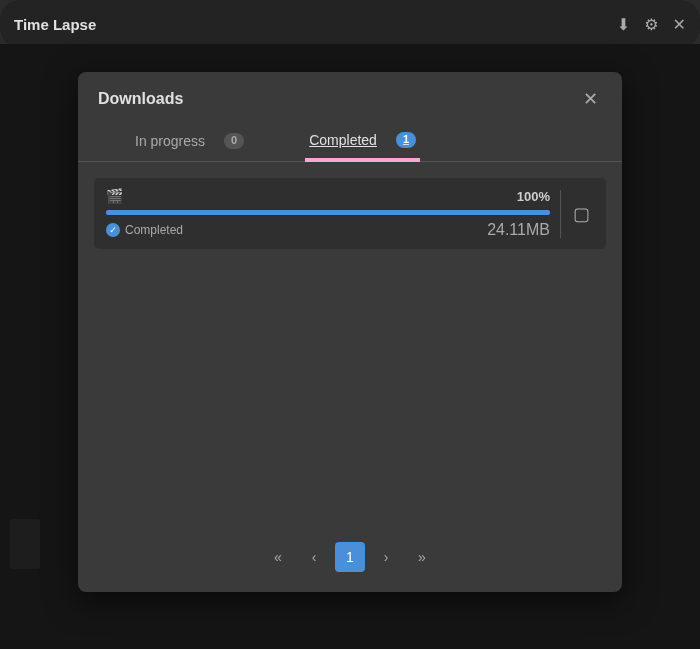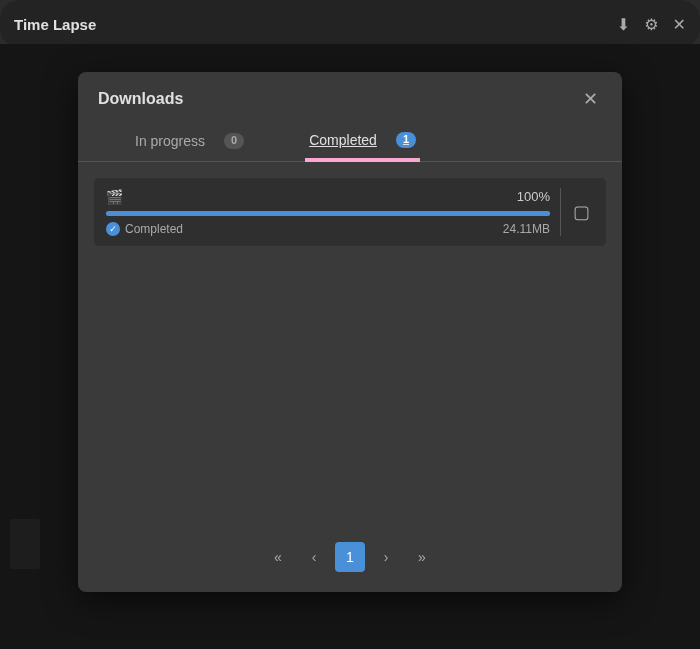--- a/index.html
+++ b/index.html
@@ -176,21 +176,21 @@
     }
 
     .file-icon {
       font-size: 14px;
       color: #aaa;
     }
 
     .download-percent {
       font-size: 13px;
       color: #ccc;
-      font-weight: 400;
+      font-weight: 700;
     }
 
     .progress-bar-bg {
       background: #555;
       border-radius: 3px;
       height: 5px;
       width: 100%;
       margin-bottom: 6px;
     }
 
@@ -221,21 +221,21 @@
       background: #4a90d9;
       display: flex;
       align-items: center;
       justify-content: center;
       font-size: 9px;
       color: #fff;
       flex-shrink: 0;
     }
 
     .download-size {
-      font-size: 12px;
+      font-size: 16px;
       color: #aaa;
     }
 
     .download-item-actions {
       display: flex;
       align-items: center;
       gap: 6px;
       padding-left: 8px;
       border-left: 1px solid #555;
       height: 48px;

